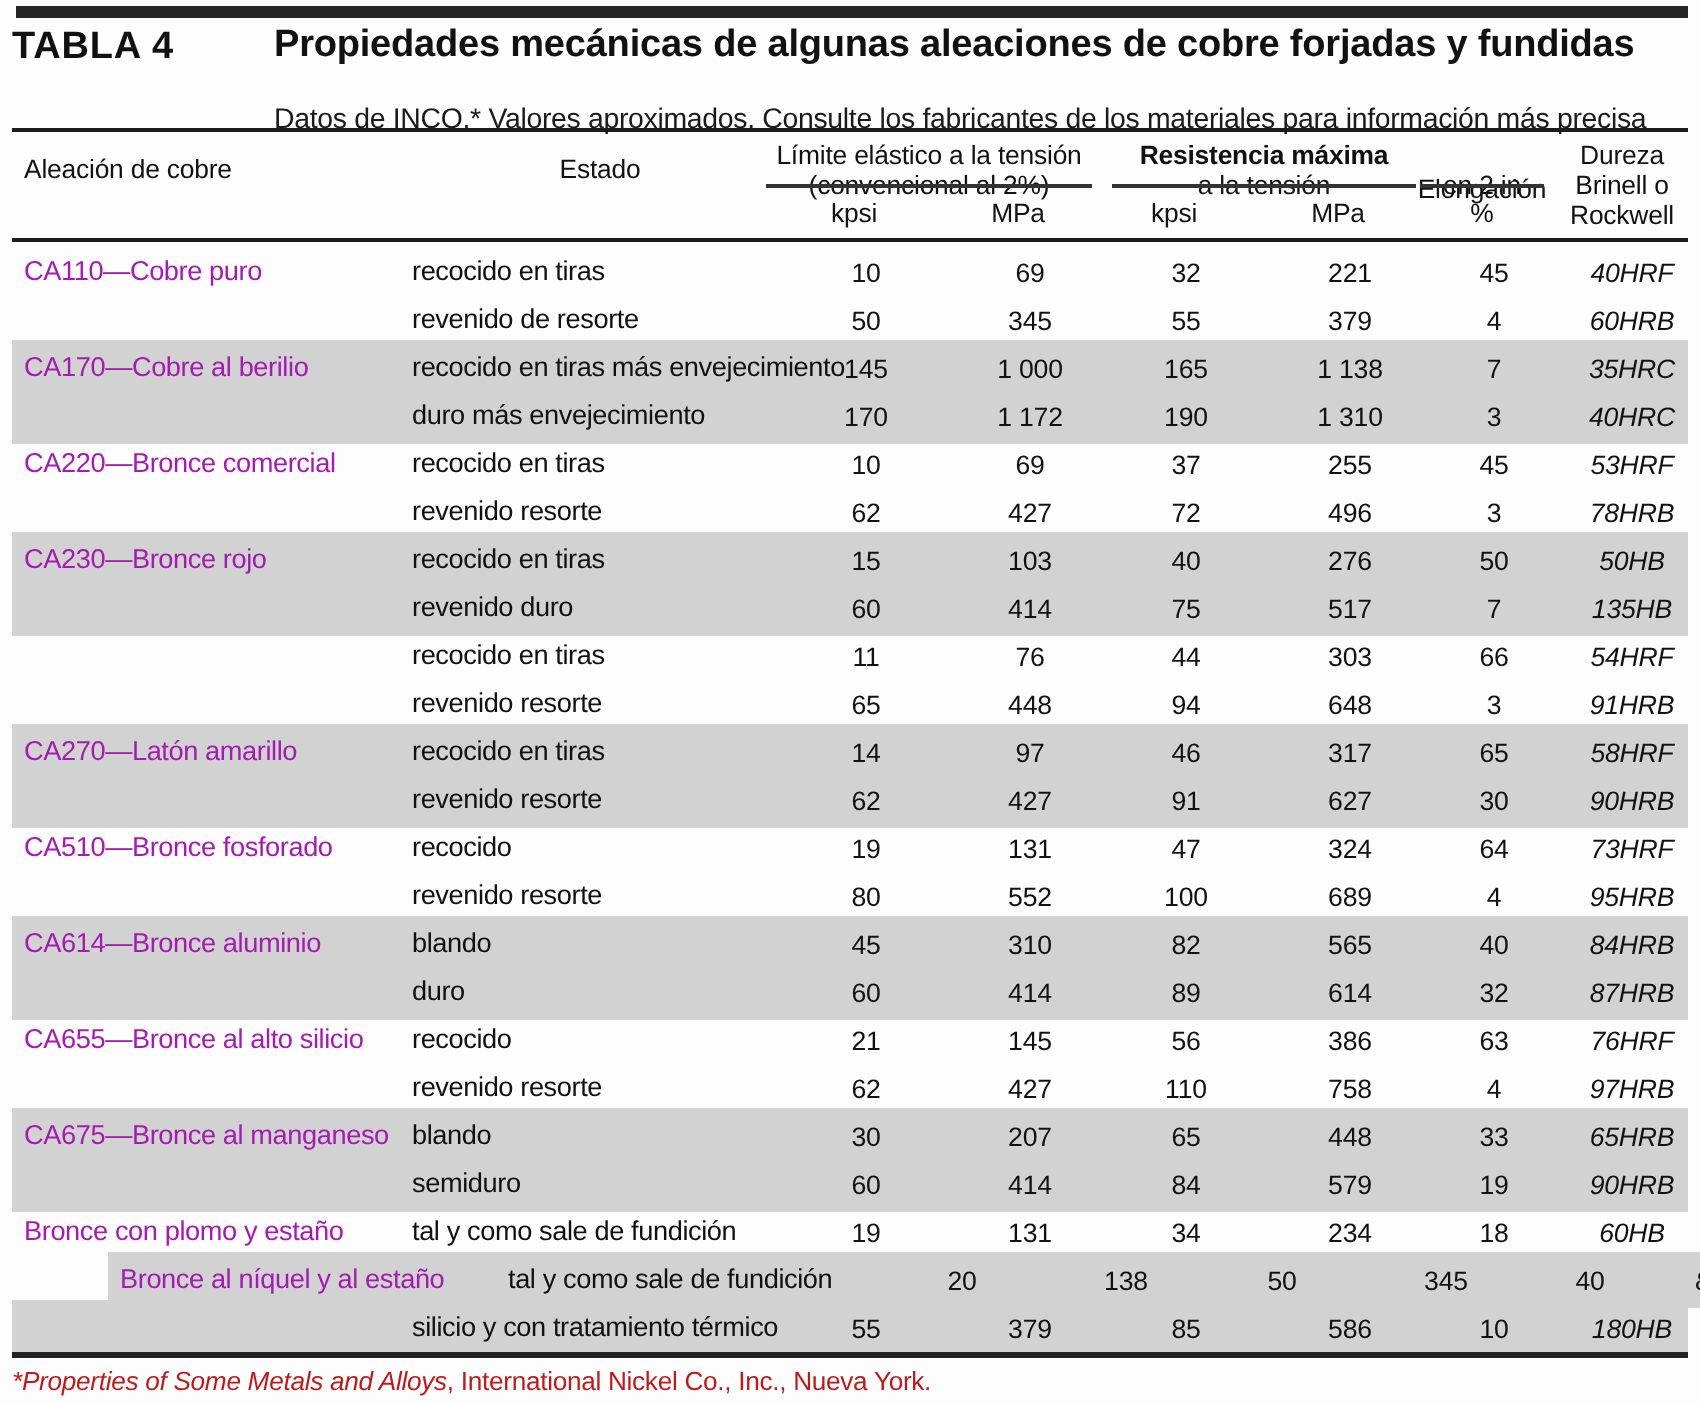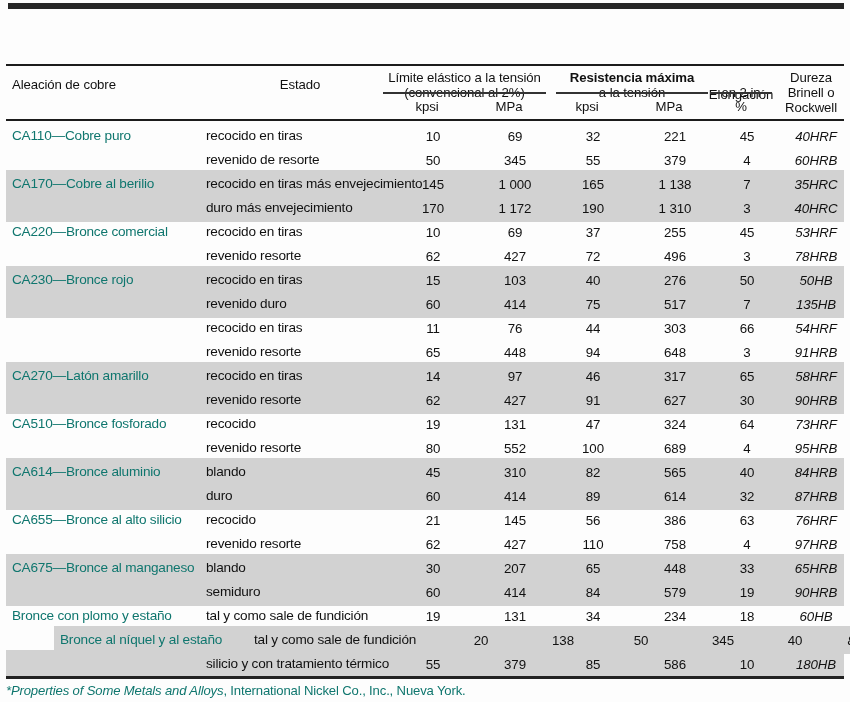--- a/index.html
+++ b/index.html
@@ -143,21 +143,21 @@
   }
   .row.shaded { background: #d2d2d2; }
   .row.plain  { background: transparent; }
 
   .c-alloy {
     position: absolute;
     left: 6px;
     top: 6px;
     width: 195px;
     font-size: 13.6px;
-    color: #0f766e;
+    color: #a21caf;
     white-space: nowrap;
     letter-spacing: -0.2px;
   }
   .c-estado {
     position: absolute;
     left: 200px;
     top: 6px;
     width: 235px;
     font-size: 13.6px;
     color: #111;
@@ -179,33 +179,38 @@
   .c-ts-mpa  { left: 630px;  width: 78px; }
   .c-elong   { left: 712px;  width: 58px; }
   .c-hard    { left: 776px;  width: 68px; font-style: italic; }
 
   
   .footnote {
     position: absolute;
     left: 6px;
     top: 683px;
     font-size: 13.1px;
-    color: #0f766e;
+    color: #b91c1c;
     letter-spacing: -0.15px;
     white-space: nowrap;
   }
   .footnote i { font-style: italic; }
 </style>
 </head>
 <body>
 
 <div class="page">
 
   <div class="top-bar"></div>
 
+  <div class="title-row">
+    <div class="tabla-label">TABLA  4</div>
+    <div class="title-text">Propiedades mecánicas de algunas aleaciones de cobre forjadas y fundidas</div>
+    <div class="subtitle-text">Datos de INCO.* Valores aproximados. Consulte los fabricantes de los materiales para información más precisa</div>
+  </div>
 
   <div class="rule-head-top"></div>
 
   <div class="hdr-left" style="left:12px; top:77px;">Aleación de cobre</div>
   <div class="hdr" style="left:200px; top:77px; width:200px;">Estado</div>
 
   <div class="hdr" style="left:383px; top:70px; width:163px;">Límite elástico a la tensión</div>
   <div class="hdr" style="left:383px; top:85px; width:163px;">(convencional al 2%)</div>
 
   <div class="hdr" style="left:556px; top:70px; width:152px;font-weight:bold;">Resistencia máxima</div>

